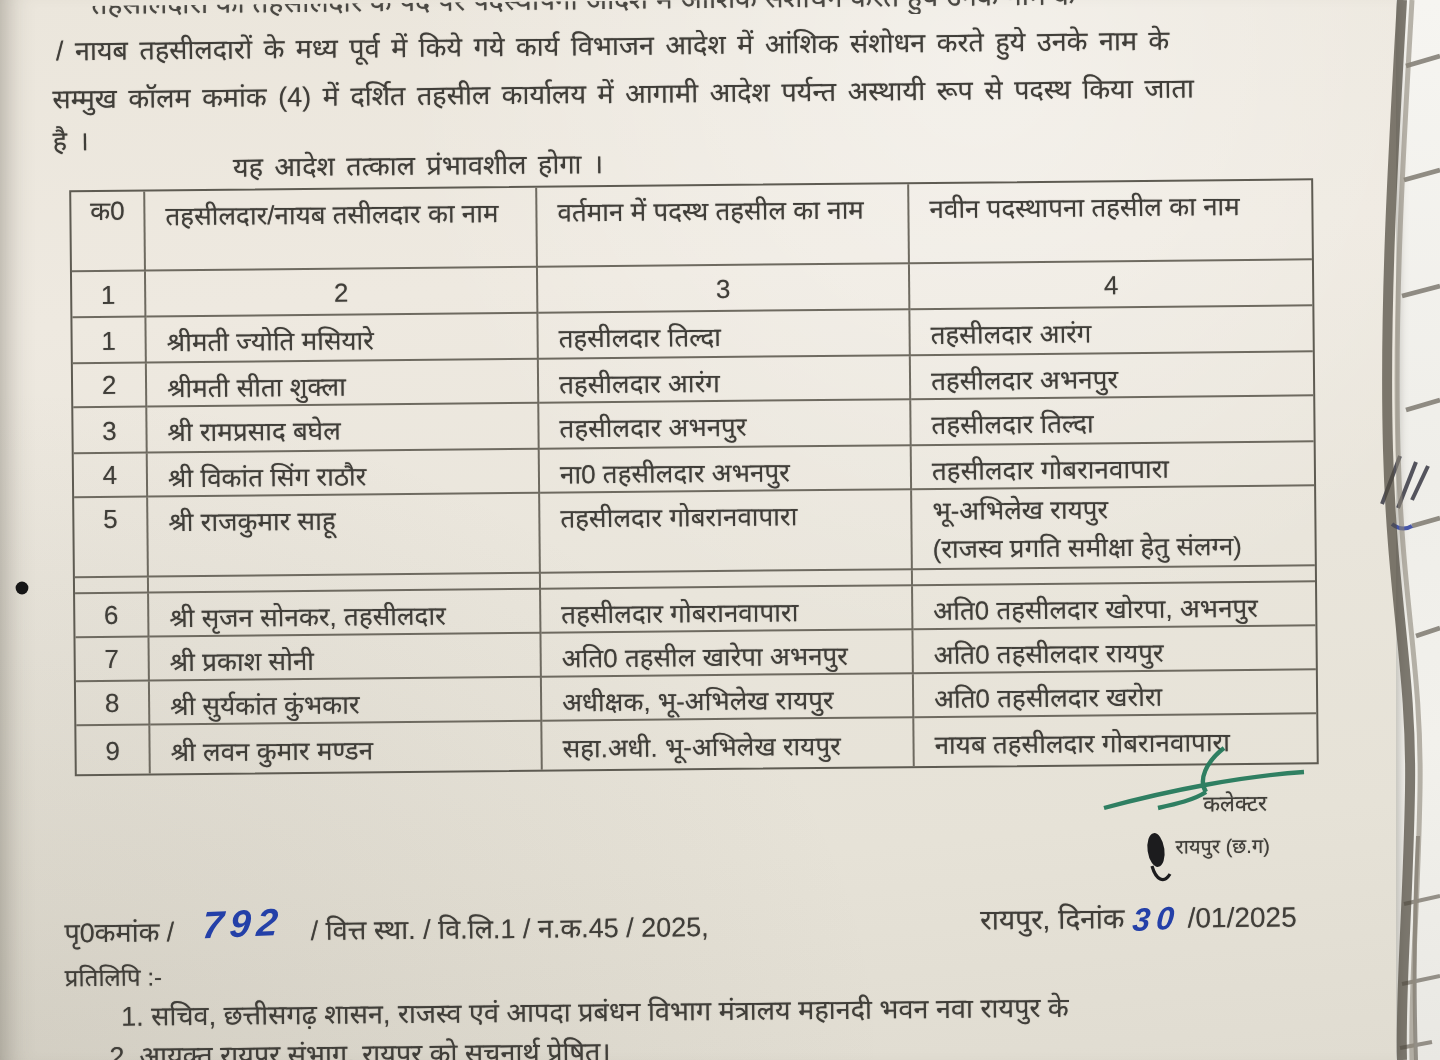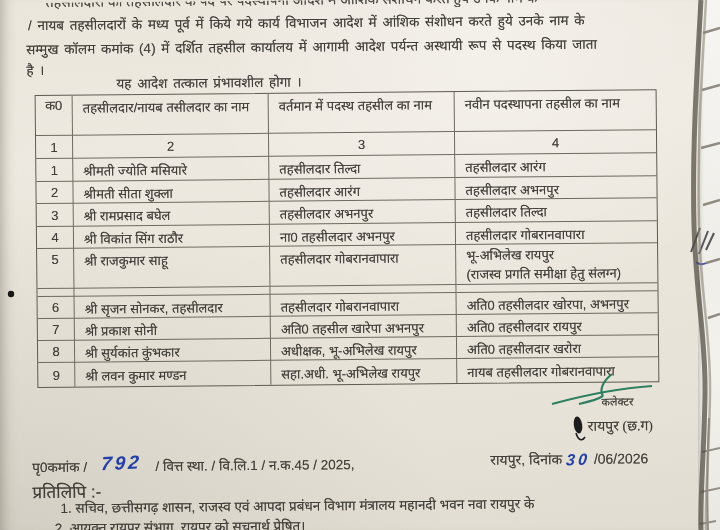--- a/index.html
+++ b/index.html
@@ -29,28 +29,28 @@
   .cell{border-right:1px solid #6e6a60;border-bottom:1px solid #6e6a60;
     padding:2px 4px 0 10px;overflow:hidden;white-space:nowrap;display:flex;align-items:center;}
   .cell.hdr{align-items:flex-start;padding-top:3px;white-space:normal;line-height:1.5;}
   .cell.num{justify-content:center;padding:0;}
   .cell.lastcol{border-right:none;}
   .cell.lastrow{border-bottom:none;}
   .cell.tall{white-space:normal;line-height:1.45;align-items:flex-start;padding-top:2px;display:block;}
   .gapcell{border-right:1px solid #6e6a60;border-bottom:1px solid #6e6a60;}
   
   .sig-title{position:absolute;left:600px;top:396px;font-size:11px;}
-  .sig-place{position:absolute;left:586px;top:418px;font-size:14px;font-family:Liberation Serif, serif;}
+  .sig-place{position:absolute;left:586px;top:418px;font-size:10px;}
   .date-line{position:absolute;left:488px;top:451px;font-size:14px;white-space:nowrap;}
   .hand-blue{color:#2440a8;font-weight:bold;font-style:italic;display:inline-block;
     letter-spacing:3px;transform:rotate(-2deg) skewX(-7deg);text-shadow:none;}
   .day{font-size:16px;position:relative;top:1px;}
   .refno{font-size:19px;margin:0 10px;position:relative;top:-2px;}
   .ref-line{position:absolute;left:30px;top:452px;font-size:13.5px;white-space:nowrap;}
-  .copy-label{position:absolute;left:30px;top:477px;font-size:17px;}
+  .copy-label{position:absolute;left:30px;top:477px;font-size:12px;}
   .copy1{position:absolute;left:58px;top:496px;font-size:13.5px;white-space:nowrap;}
   .copy2{position:absolute;left:52px;top:516px;font-size:13.5px;white-space:nowrap;}
   .overlay{position:absolute;inset:0;pointer-events:none;}
 </style>
 </head>
 <body>
 
 <div class="canvas">
 
   <div class="underpage"></div>
@@ -131,21 +131,21 @@
         <div class="cell lastrow">श्री लवन कुमार मण्डन</div>
         <div class="cell lastrow">सहा.अधी. भू-अभिलेख रायपुर</div>
         <div class="cell lastcol lastrow">नायब तहसीलदार गोबरानवापारा</div>
       </div>
 
       <div class="sig-title">कलेक्टर</div>
       <div class="sig-place">रायपुर (छ.ग)</div>
       <div class="date-line">
         <span>रायपुर, दिनांक </span>
         <span class="hand-blue day">30</span>
-        <span>/06/2026</span>
+        <span>/01/2025</span>
       </div>
 
       <div class="ref-line">
         <span>पृ0कमांक /</span>
         <span class="hand-blue refno">792</span>
         <span>/ वित्त स्था. /  वि.लि.1 / न.क.45 / 2025,</span>
       </div>
       <div class="copy-label">प्रतिलिपि :-</div>
       <div class="copy1">1. सचिव, छत्तीसगढ़ शासन, राजस्व एवं आपदा प्रबंधन विभाग मंत्रालय महानदी भवन नवा रायपुर के</div>
       <div class="copy2">2. आयुक्त रायपुर संभाग, रायपुर को सूचनार्थ प्रेषित।</div>

